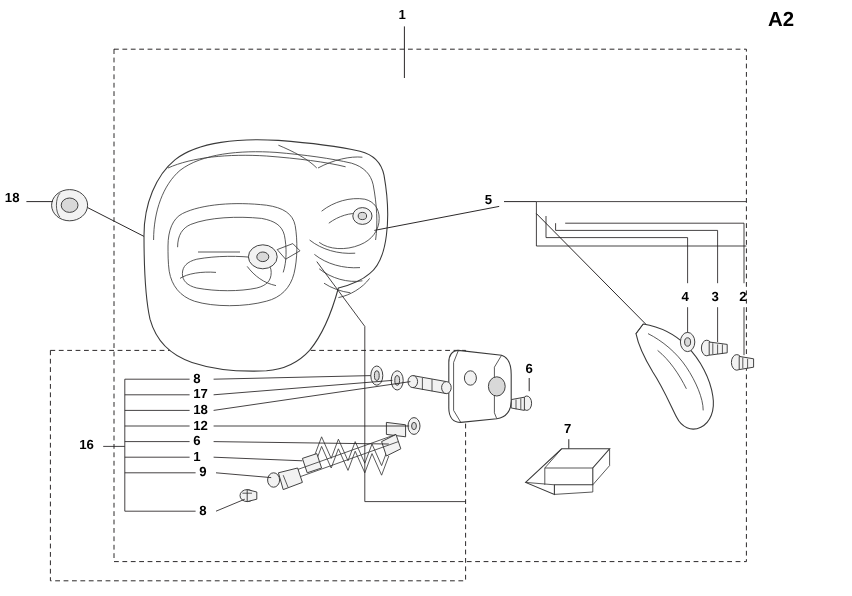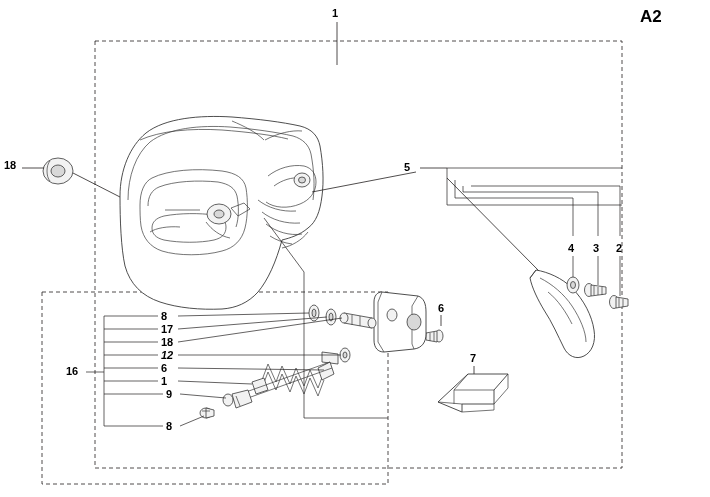--- a/index.html
+++ b/index.html
@@ -294,21 +294,21 @@
   <div class="lbl num" style="left:332px; top:8px;">1</div>
   <div class="lbl num" style="left:4px;   top:160px;">18</div>
   <div class="lbl num" style="left:404px; top:162px;">5</div>
   <div class="lbl num" style="left:568px; top:243px;">4</div>
   <div class="lbl num" style="left:593px; top:243px;">3</div>
   <div class="lbl num" style="left:616px; top:243px;">2</div>
   <div class="lbl num" style="left:438px; top:303px;">6</div>
   <div class="lbl num" style="left:161px; top:311px;">8</div>
   <div class="lbl num" style="left:161px; top:324px;">17</div>
   <div class="lbl num" style="left:161px; top:337px;">18</div>
-  <div class="lbl num" style="left:161px; top:350px;font-style:italic;">12</div>
+  <div class="lbl num" style="left:161px; top:350px;">12</div>
   <div class="lbl num" style="left:161px; top:363px;">6</div>
   <div class="lbl num" style="left:161px; top:376px;">1</div>
   <div class="lbl num" style="left:166px; top:389px;">9</div>
   <div class="lbl num" style="left:166px; top:421px;">8</div>
   <div class="lbl num" style="left:66px;  top:366px;">16</div>
   <div class="lbl num" style="left:470px; top:353px;">7</div>
 
 </div>
 
 </body></html>

